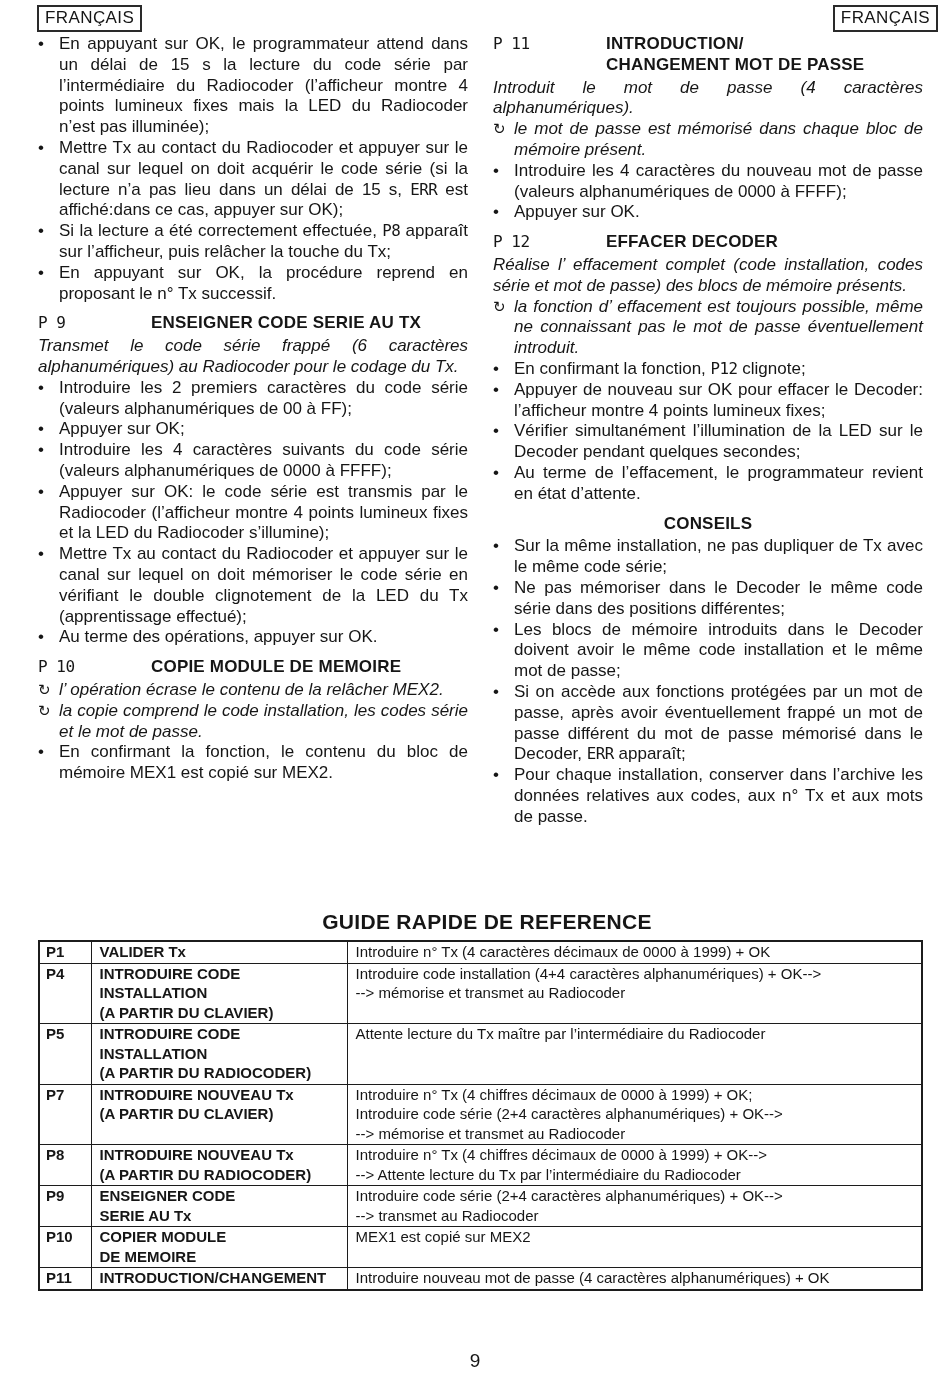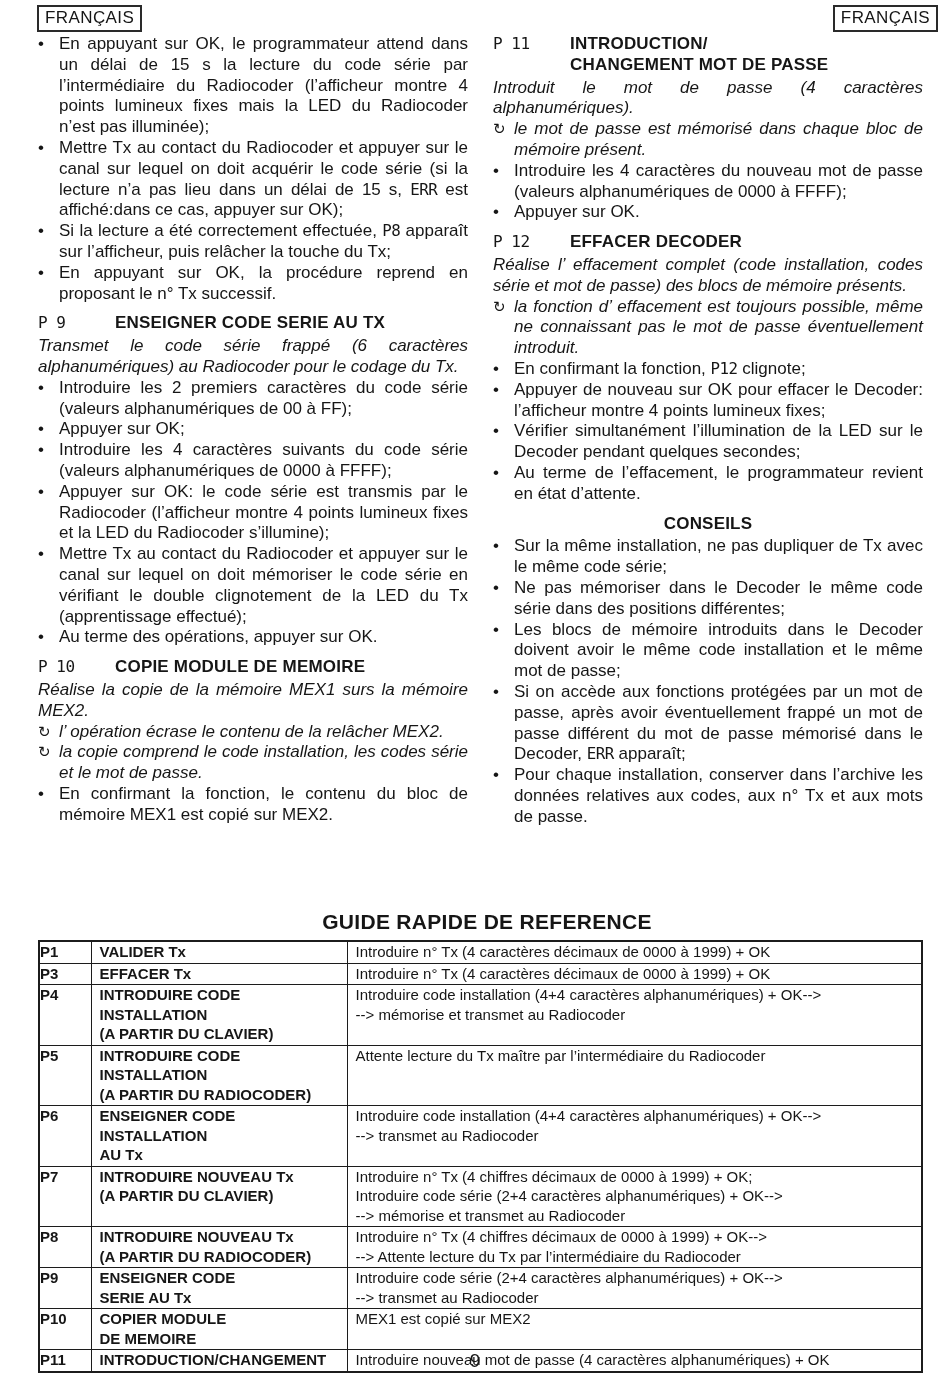--- a/index.html
+++ b/index.html
@@ -47,20 +47,21 @@
   }
   .li .txt { flex: 1; text-align: justify; }
   .note .txt { font-style: italic; }
   .note .mark { font-size: 15px; }
   .desc { font-style: italic; margin: 0; }
   .sec-head {
     display: flex;
     margin-top: 9px;
     margin-bottom: 2px;
     text-align: left;
+    gap: 36px;
   }
   .sec-code {
     flex: 0 0 77px;
     width: 77px;
     font-family: "DejaVu Sans Mono", monospace;
     font-size: 16px;
     letter-spacing: -0.5px;
   }
   .sec-title { font-weight: bold; letter-spacing: 0.2px; }
   .plain-head {
@@ -97,21 +98,21 @@
     border: 2px solid #1c1c1c;
     font-size: 15px;
     line-height: 19.5px;
     table-layout: fixed;
   }
   .ref-table td {
     border: 1px solid #1c1c1c;
     padding: 0px 8px 1px 8px;
     vertical-align: top;
   }
-  .ref-table td.code  { width: 52px;  font-weight: bold; padding-left: 0; padding-right: 4px; }
+  .ref-table td.code  { width: 52px;  font-weight: bold; padding-left: 6px; padding-right: 4px; }
   .ref-table td.fname { width: 256px; font-weight: bold; }
   .ref-table td.fdesc { }
 
   .page-num {
     position: absolute;
     top: 1350px;
     left: 0;
     width: 100%;
     text-align: center;
     font-size: 19px;
@@ -174,21 +175,20 @@
       </div>
       <div class="li">
         <span class="mark">•</span>
         <span class="txt">Au terme des opérations, appuyer sur OK.</span>
       </div>
 
       <div class="sec-head">
         <span class="sec-code">P 10</span>
         <span class="sec-title">COPIE MODULE DE MEMOIRE</span>
       </div>
-      <p class="desc">Réalise la copie de la mémoire MEX1 surs la mémoire MEX2.</p>
 
       <div class="li note">
         <span class="mark">↻</span>
         <span class="txt">l’ opération écrase le contenu de la relâcher MEX2.</span>
       </div>
       <div class="li note">
         <span class="mark">↻</span>
         <span class="txt">la copie comprend le code installation, les codes série et le mot de passe.</span>
       </div>
       <div class="li">
@@ -277,58 +277,38 @@
       <tr>
         <td class="code">P1</td>
         <td class="fname">
             <div>VALIDER Tx</div>
           </td>
         <td class="fdesc">
             <div>Introduire n° Tx (4 caractères décimaux de 0000 à 1999) + OK</div>
           </td>
       </tr>
       <tr>
-        <td class="code">P3</td>
-        <td class="fname">
-            <div>EFFACER Tx</div>
-          </td>
-        <td class="fdesc">
-            <div>Introduire n° Tx (4 caractères décimaux de 0000 à 1999) + OK</div>
-          </td>
-      </tr>
-      <tr>
         <td class="code">P4</td>
         <td class="fname">
             <div>INTRODUIRE CODE INSTALLATION</div>
             <div>(A PARTIR DU CLAVIER)</div>
           </td>
         <td class="fdesc">
             <div>Introduire code installation (4+4 caractères alphanumériques) + OK--&gt;</div>
             <div>--&gt; mémorise et transmet au Radiocoder</div>
           </td>
       </tr>
       <tr>
         <td class="code">P5</td>
         <td class="fname">
             <div>INTRODUIRE CODE INSTALLATION</div>
             <div>(A PARTIR DU RADIOCODER)</div>
           </td>
         <td class="fdesc">
             <div>Attente lecture du Tx maître par l’intermédiaire du Radiocoder</div>
-          </td>
-      </tr>
-      <tr>
-        <td class="code">P6</td>
-        <td class="fname">
-            <div>ENSEIGNER CODE INSTALLATION</div>
-            <div>AU Tx</div>
-          </td>
-        <td class="fdesc">
-            <div>Introduire code installation (4+4 caractères alphanumériques) + OK--&gt;</div>
-            <div>--&gt; transmet au Radiocoder</div>
           </td>
       </tr>
       <tr>
         <td class="code">P7</td>
         <td class="fname">
             <div>INTRODUIRE NOUVEAU Tx</div>
             <div>(A PARTIR DU CLAVIER)</div>
           </td>
         <td class="fdesc">
             <div>Introduire n° Tx (4 chiffres décimaux de 0000 à 1999) + OK;</div>

